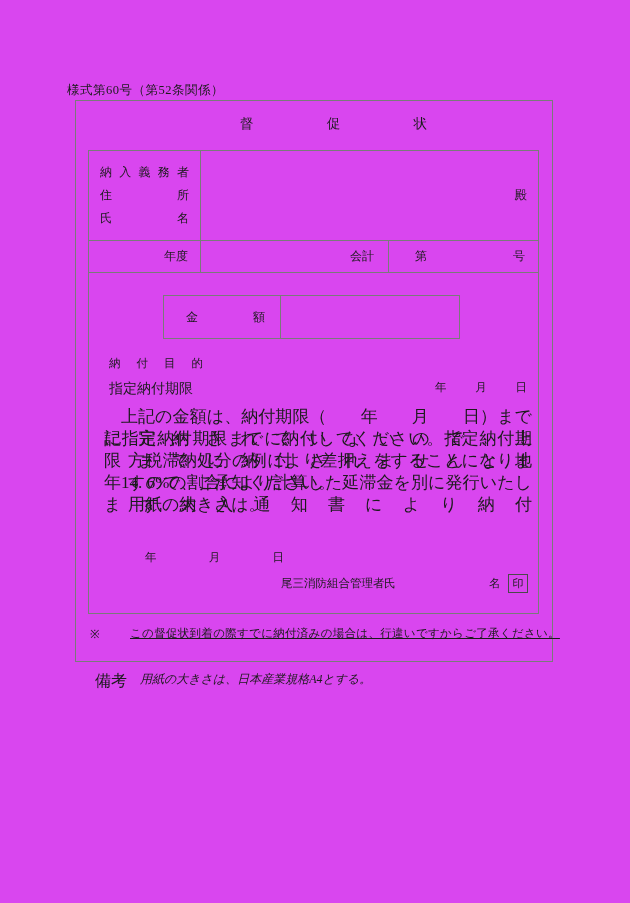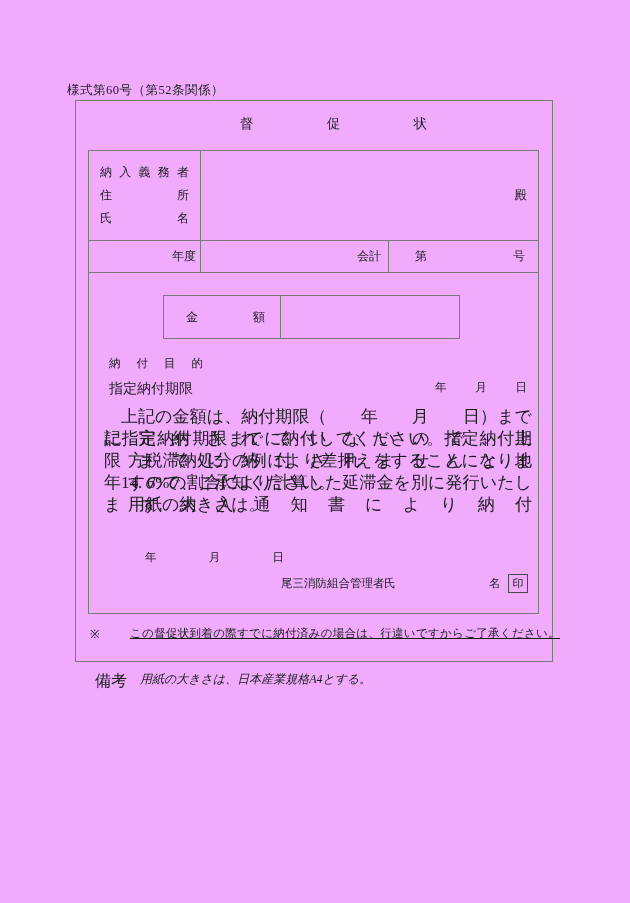--- a/index.html
+++ b/index.html
@@ -1,40 +1,40 @@
 <!DOCTYPE html>
 <html><head>
 <meta charset="utf-8">
 <style>
   * { margin:0; padding:0; box-sizing:border-box; }
   html,body { background:#ffffff; }
   .page {
-    position:relative; width:630px; height:903px; background:#f0abfc;
+    position:relative; width:630px; height:903px; background:#d946ef;
     font-family:"Liberation Serif","DejaVu Serif",serif;
     color:#1b1b1b; overflow:hidden;
   }
   .abs { position:absolute; }
   
   .form-header { left:67px; top:82px; font-size:12.5px; letter-spacing:0.5px; }
   
   .outer-box { left:75px; top:100px; width:478px; height:562px; border:1px solid #7a7a7a; }
   
   .doc-title { left:240px; top:115px; width:187px; display:flex; justify-content:space-between; font-size:13.5px; }
   
   .table { left:88px; top:150px; width:451px; height:464px; border:1px solid #7a7a7a; }
   .row1 { position:absolute; left:0; top:0; width:100%; height:90px; border-bottom:1px solid #7a7a7a; display:flex; }
   .cell-labels {
     width:112px; border-right:1px solid #7a7a7a; display:flex; flex-direction:column;
     justify-content:space-evenly; padding:7px 11px; font-size:12px;
   }
   .char-row { display:flex; justify-content:space-between; }
   .cell-addressee { flex:1; display:flex; align-items:center; justify-content:flex-end; padding-right:11px; font-size:12.5px; }
   .row2 { position:absolute; left:0; top:90px; width:100%; height:32px; border-bottom:1px solid #7a7a7a; display:flex; font-size:12px; }
-  .row2 .c1 { width:112px; border-right:1px solid #7a7a7a; display:flex; align-items:center; justify-content:flex-end; padding-right:4px; }
-  .row2 .c2 { width:188px; border-right:1px solid #7a7a7a; display:flex; align-items:center; justify-content:flex-end; padding-right:7px; }
+  .row2 .c1 { width:112px; border-right:1px solid #7a7a7a; display:flex; align-items:center; justify-content:flex-end; padding-right:12px; }
+  .row2 .c2 { width:188px; border-right:1px solid #7a7a7a; display:flex; align-items:center; justify-content:flex-end; padding-right:14px; }
   .row2 .c3 { flex:1; display:flex; align-items:center; justify-content:space-between; padding:0 13px 0 26px; }
   
   .amount-box { left:74px; top:144px; width:297px; height:44px; border:1px solid #7a7a7a; display:flex; }
   .amount-label { width:117px; border-right:1px solid #7a7a7a; display:flex; align-items:center; justify-content:space-between; padding:0 15px 0 22px; font-size:12px; }
   .amount-value { flex:1; }
   
   .purpose-label { left:20px; top:205px; width:94px; display:flex; justify-content:space-between; font-size:11.5px; }
   .deadline-label { left:20px; top:229px; font-size:14px; }
   .ymd { display:flex; justify-content:space-between; font-size:11.5px; }
   .deadline-ymd { left:346px; top:229px; width:92px; }

